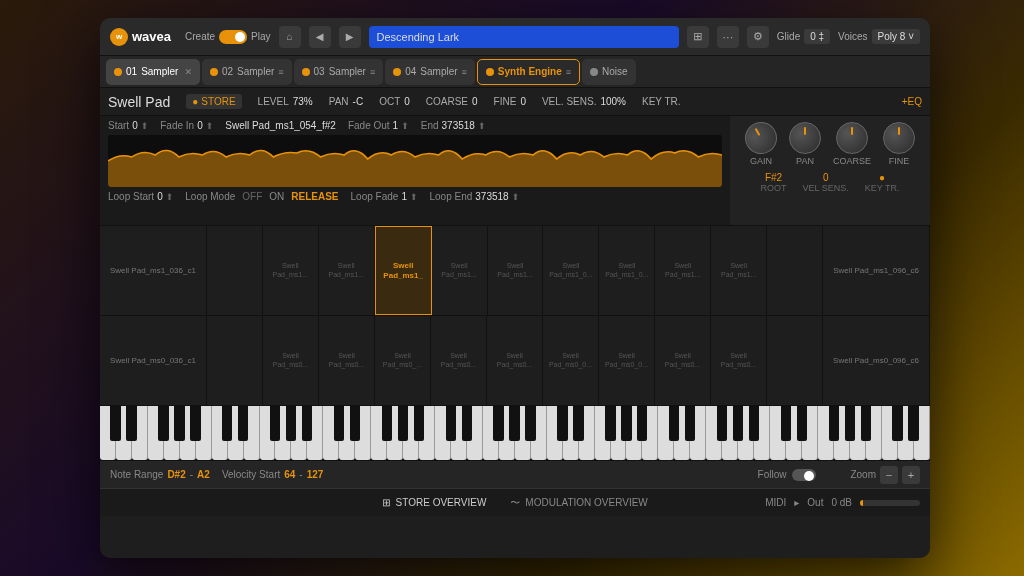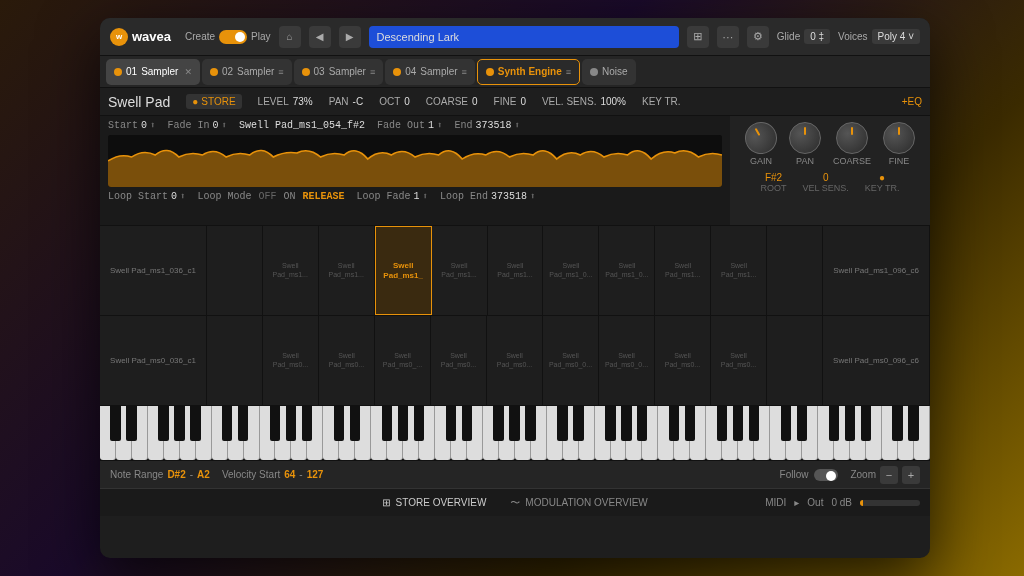--- a/index.html
+++ b/index.html
@@ -234,21 +234,20 @@
     
     .waveform-section {
       height: 110px;
       background: #1a1a1a;
       display: flex;
       border-bottom: 1px solid #111;
     }
     .waveform-left {
       flex: 1;
       padding: 4px 8px;
-      font-family: Liberation Mono, monospace;
     }
     .waveform-top-row {
       display: flex;
       align-items: center;
       gap: 12px;
       margin-bottom: 4px;
       font-size: 10px;
       color: #888;
     }
     .waveform-param {
@@ -440,20 +439,21 @@
       gap: 6px;
       font-size: 10px;
       color: #888;
     }
     .zoom-section {
       display: flex;
       align-items: center;
       gap: 4px;
       font-size: 10px;
       color: #888;
+      margin-left: 22px;
     }
     .zoom-btn {
       width: 18px;
       height: 18px;
       background: #3a3a3a;
       border: none;
       border-radius: 3px;
       color: #aaa;
       cursor: pointer;
       display: flex;
@@ -516,21 +516,21 @@
     </div>
     <button class="icon-btn">⊞</button>
     <button class="icon-btn">···</button>
     <button class="icon-btn">⚙</button>
     <div class="glide-section">
       <span>Glide</span>
       <div class="glide-val">0 ‡</div>
     </div>
     <div class="voices-section">
       <span>Voices</span>
-      <div class="voices-val">Poly 4 ˅</div>
+      <div class="voices-val">Poly 8 ˅</div>
     </div>
   </div>
 
   <div class="track-tabs">
     <div class="track-tab active">
       <div class="dot"></div>
       <span>01</span>
       <span>Sampler</span>
       <span class="close-x">✕</span>
     </div>

